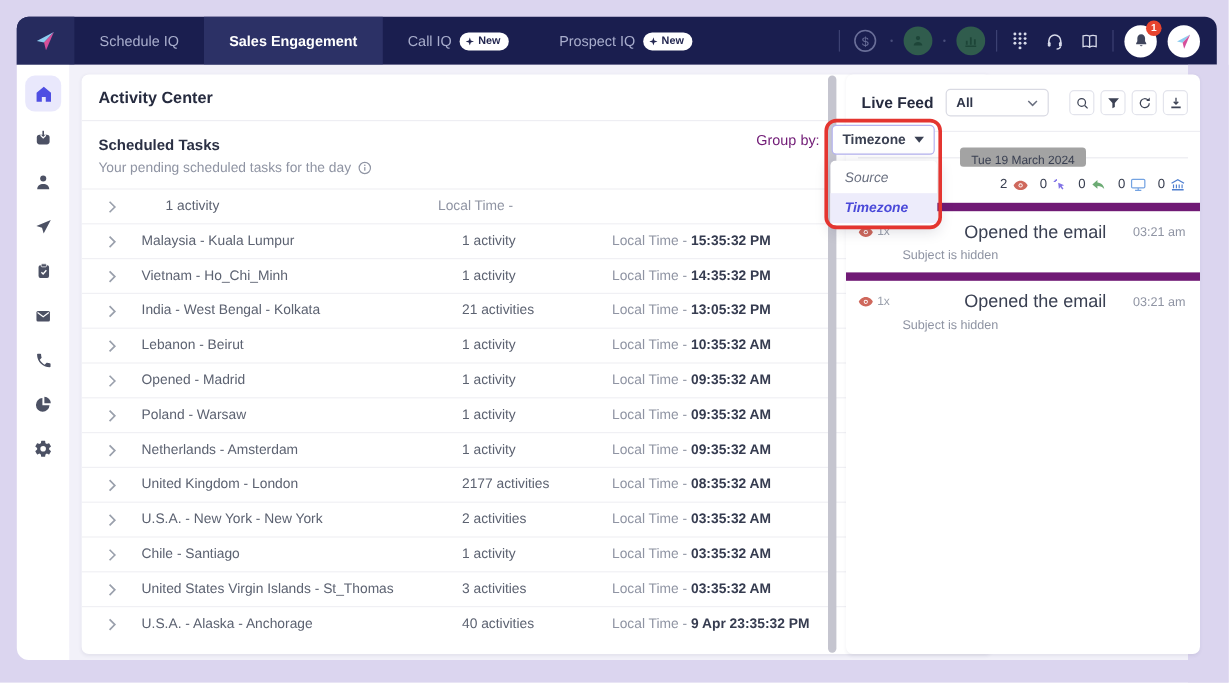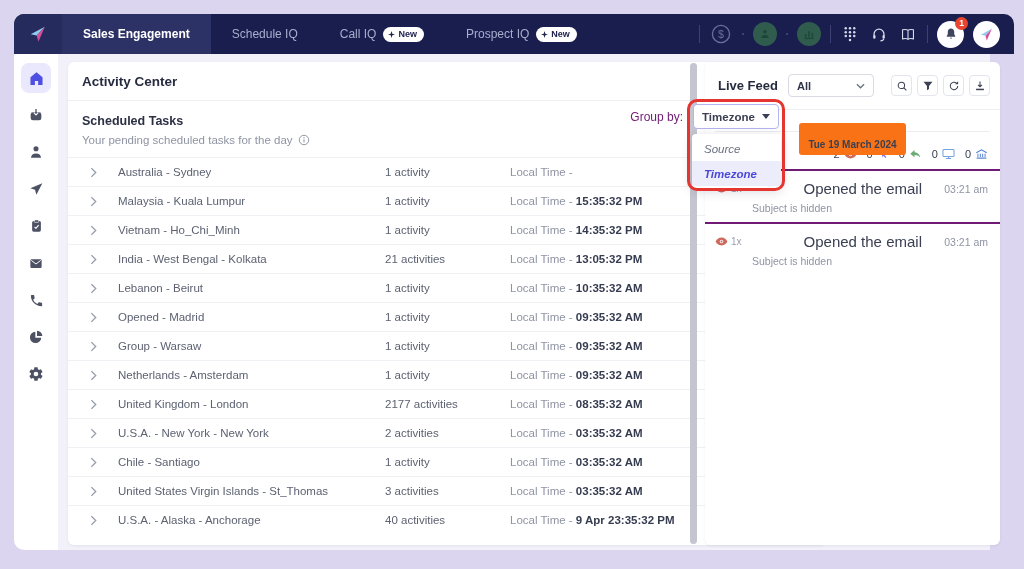--- a/index.html
+++ b/index.html
@@ -86,27 +86,27 @@
                  border-bottom:1px solid #eeeef3; }
   .feed-title { font-size:13px; font-weight:bold; color:#262b3f; }
   .feed-select { width:86px; height:23px; border:1px solid #d9dae3; border-radius:4px; background:#fff;
                  display:flex; align-items:center; justify-content:space-between; padding:0 8px;
                  font-size:11px; font-weight:bold; color:#30364a; cursor:pointer; }
   .feed-icons { margin-left:auto; display:flex; gap:5px; }
   .icon-btn { width:21px; height:21px; border:1px solid #e3e4ec; border-radius:4px; background:#fff;
               display:flex; align-items:center; justify-content:center; color:#3c4254; cursor:pointer; }
   .date-row { position:relative; margin:13px 10px 0; height:16px; display:flex; justify-content:center; }
   .date-line { position:absolute; top:8px; left:0; right:0; height:1px; background:#ececf1; }
-  .date-pill { position:relative; background:#f97316; border-radius:3px; font-size:10px; font-weight:bold;
-               color:#3a4052; padding:16px 9px; z-index:1; }
+  .date-pill { position:relative; background:#a3a3a3; border-radius:3px; font-size:10px; font-weight:normal;
+               color:#3a4052; padding:6px 9px; z-index:1; }
   .stats-row { display:flex; justify-content:flex-end; align-items:center; gap:10px; padding:9px 12px 9px;
                font-size:11px; color:#3a4052; }
   .stat { display:flex; align-items:center; gap:4px; }
   .stat-ic { display:flex; }
-  .feed-item { padding:9px 12px 8px 10px; border-top:2px solid #701a75; cursor:pointer; }
+  .feed-item { padding:9px 12px 8px 10px; border-top:7px solid #701a75; cursor:pointer; }
   .fi-top { display:flex; align-items:center; }
   .fi-eye { color:#cf685c; display:flex; }
   .fi-count { font-size:10px; color:#9aa0ac; margin-left:3px; }
   .fi-title { font-size:15px; color:#3a4052; margin-left:14px;padding-left:48px; }
   .fi-time { margin-left:auto; font-size:10.5px; color:#8f94a3; }
   .fi-sub { margin:5px 0 0 37px; font-size:10.5px; color:#8f94a3; }
 </style>
 </head>
 <body>
 
@@ -119,26 +119,26 @@
             <linearGradient id="pg" x1="0" y1="0" x2="1" y2="1">
           <stop offset="0" stop-color="#ef5f8d"></stop>
               <stop offset="1" stop-color="#b83ba9"></stop>
         </linearGradient>
           </defs>
         <path d="M19.5 4 4 12.2 10.6 13.6z" fill="#8ecdf0"></path>
         <path d="M19.5 4 10.6 13.6 12.4 20.5z" fill="url(#pg)"></path>
       </svg>
     </div>
     <div class="nav-tabs" id="nav-tabs">
+        <div class="nav-tab">
+    <span class="tab-label">Schedule IQ</span>
+
+  </div>
         <div class="nav-tab active">
     <span class="tab-label">Sales Engagement</span>
-
-  </div>
-        <div class="nav-tab">
-    <span class="tab-label">Schedule IQ</span>
 
   </div>
         <div class="nav-tab">
     <span class="tab-label">Call IQ</span>
     <span class="badge-new">
       <svg width="7" height="7" viewBox="0 0 10 10">
               <path fill="currentColor" d="M5 0 6.2 3.8 10 5 6.2 6.2 5 10 3.8 6.2 0 5 3.8 3.8z"></path>
             </svg>
       <span>New</span>
     </span>
@@ -332,21 +332,20 @@
       </div>
     <div class="red-annotation"></div>
 
     <div class="rows" id="rows">
         <div class="trow">
     <span class="chev">
       <svg width="7" height="11" viewBox="0 0 8 12">
               <path d="M1.5 1 6.5 6 1.5 11" stroke="currentColor" stroke-width="1.6" fill="none"></path>
             </svg>
     </span>
-    <span class="t-name">Australia - Sydney</span>
     <span class="t-count">1 activity</span>
     <span class="t-time"><span class="tt-label">Local Time -</span>&nbsp;<b></b></span>
   </div>
         <div class="trow">
     <span class="chev">
       <svg width="7" height="11" viewBox="0 0 8 12">
               <path d="M1.5 1 6.5 6 1.5 11" stroke="currentColor" stroke-width="1.6" fill="none"></path>
             </svg>
     </span>
     <span class="t-name">Malaysia - Kuala Lumpur</span>
@@ -392,21 +391,21 @@
     <span class="t-name">Opened - Madrid</span>
     <span class="t-count">1 activity</span>
     <span class="t-time"><span class="tt-label">Local Time -</span>&nbsp;<b>09:35:32 AM</b></span>
   </div>
         <div class="trow">
     <span class="chev">
       <svg width="7" height="11" viewBox="0 0 8 12">
               <path d="M1.5 1 6.5 6 1.5 11" stroke="currentColor" stroke-width="1.6" fill="none"></path>
             </svg>
     </span>
-    <span class="t-name">Group - Warsaw</span>
+    <span class="t-name">Poland - Warsaw</span>
     <span class="t-count">1 activity</span>
     <span class="t-time"><span class="tt-label">Local Time -</span>&nbsp;<b>09:35:32 AM</b></span>
   </div>
         <div class="trow">
     <span class="chev">
       <svg width="7" height="11" viewBox="0 0 8 12">
               <path d="M1.5 1 6.5 6 1.5 11" stroke="currentColor" stroke-width="1.6" fill="none"></path>
             </svg>
     </span>
     <span class="t-name">Netherlands - Amsterdam</span>

